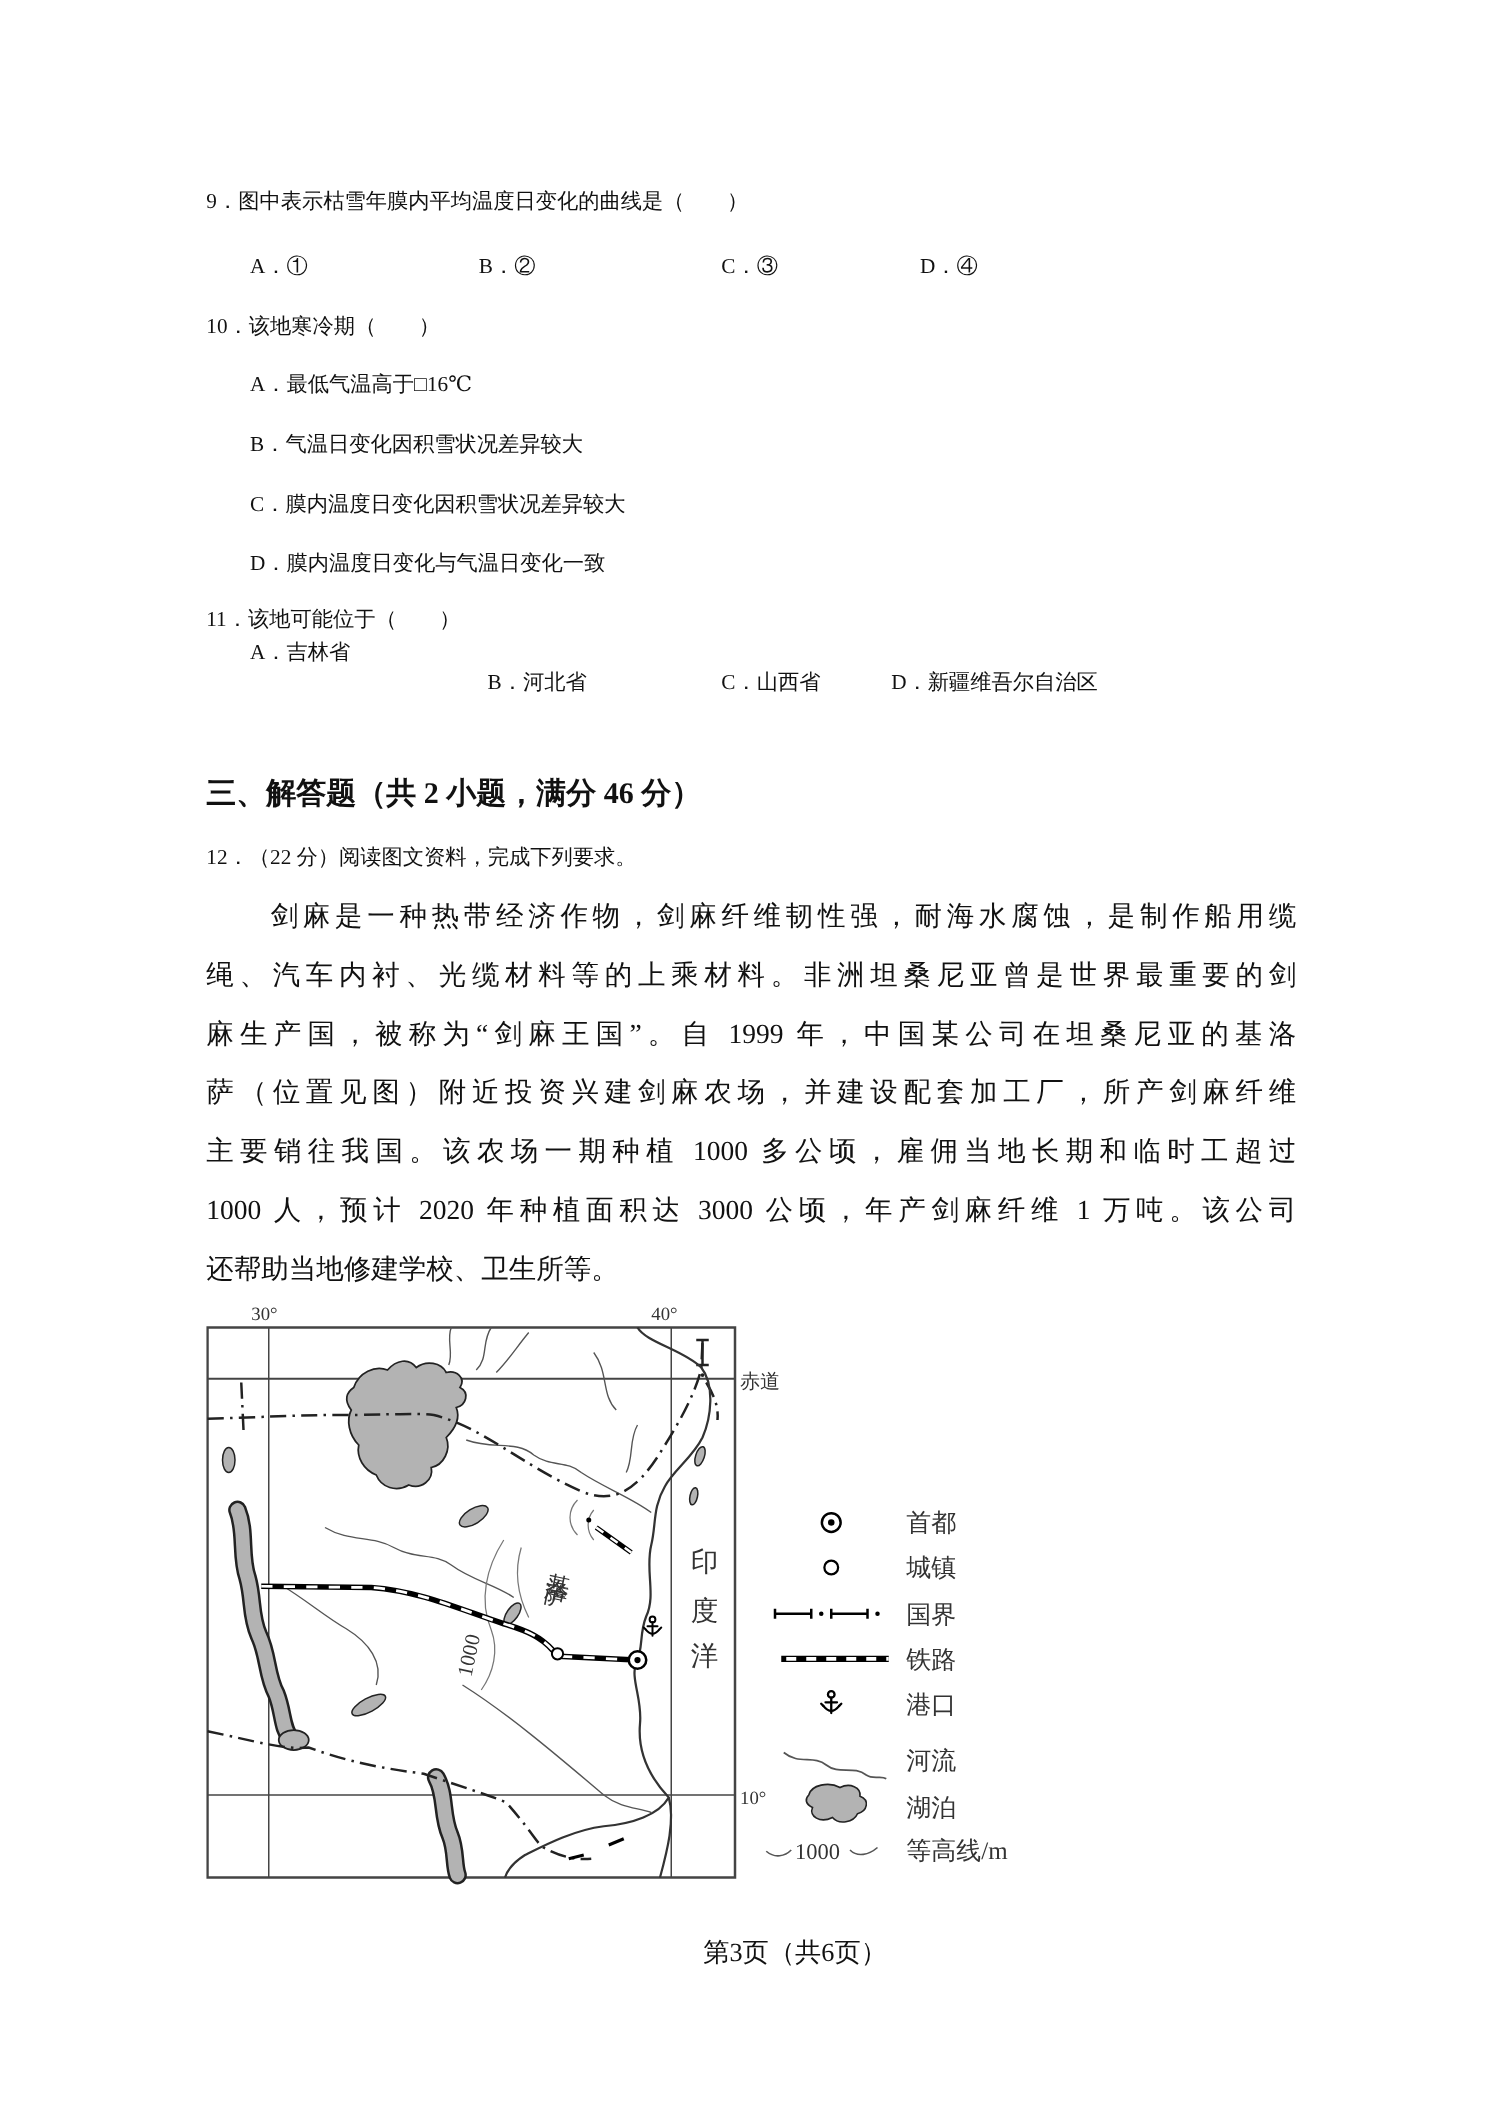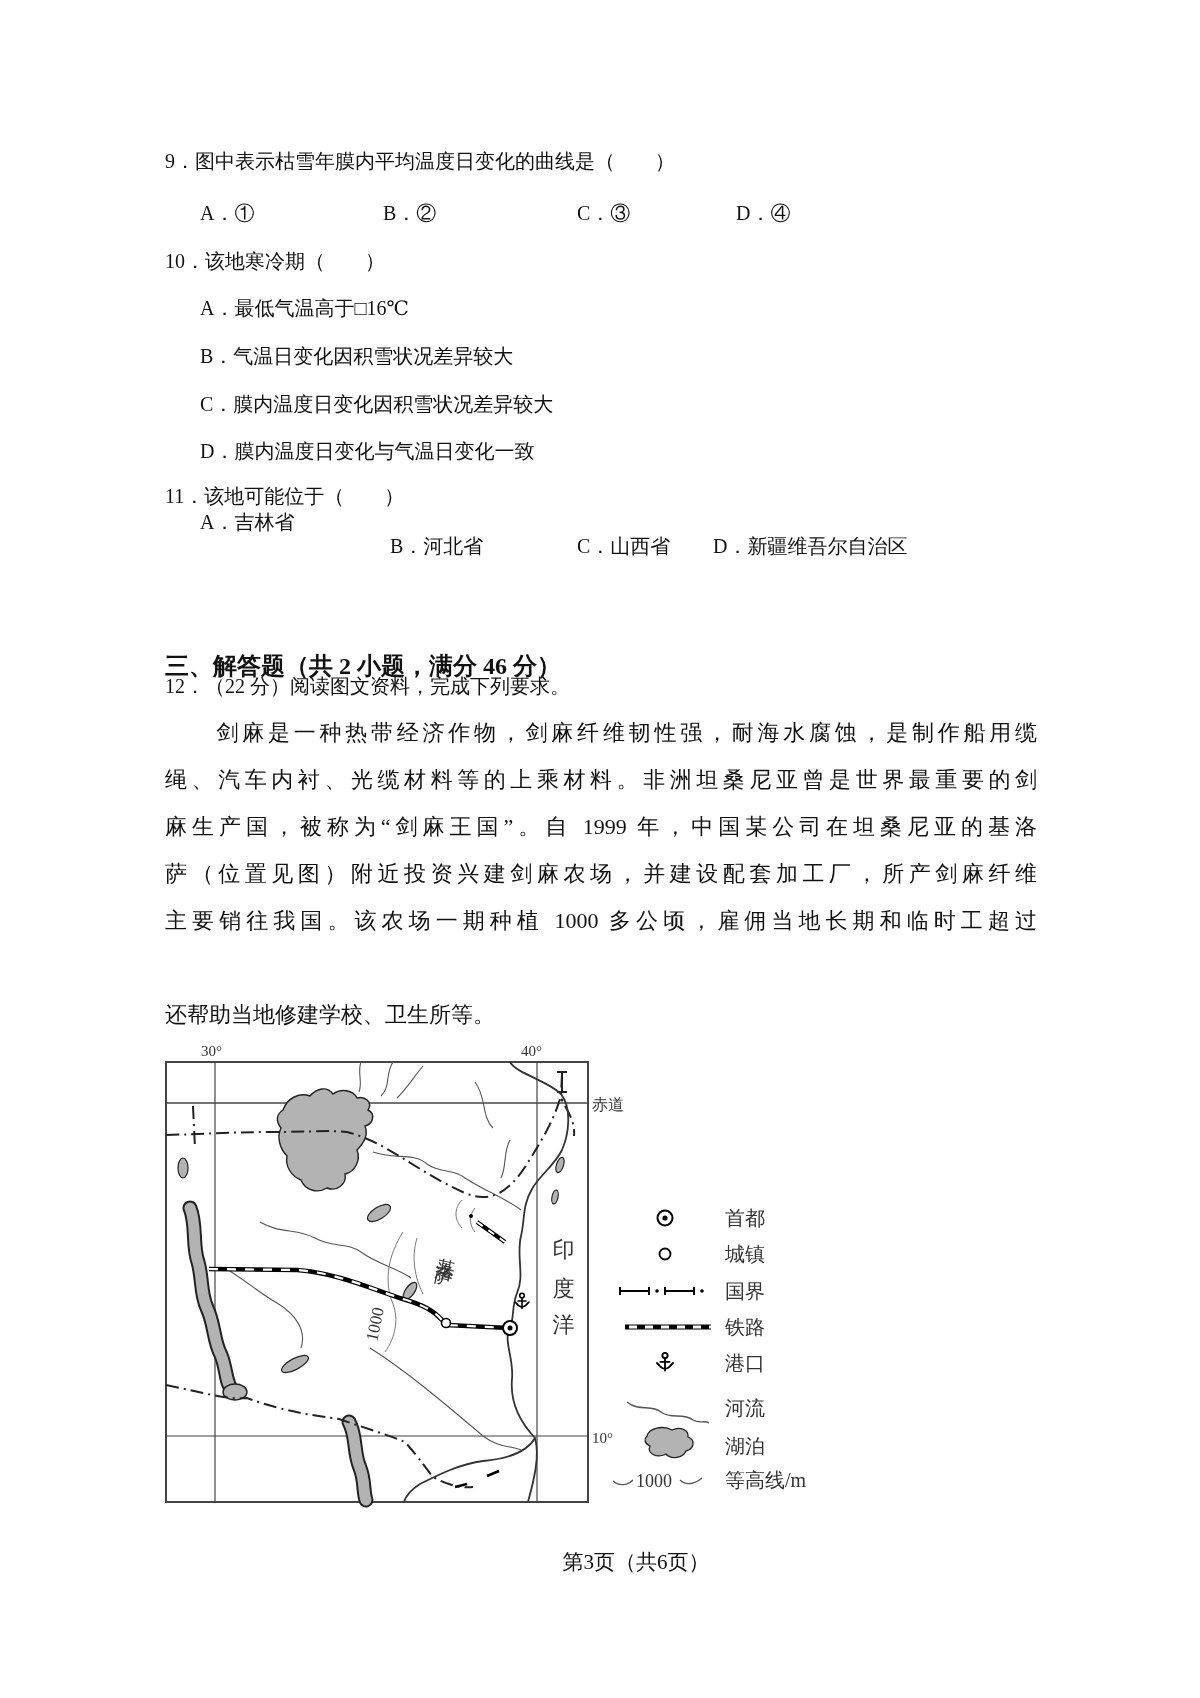--- a/index.html
+++ b/index.html
@@ -7,21 +7,21 @@
     position:relative;
     width:1200px;height:1698px;
     margin:0 auto;
     background:#ffffff;
     font-family:"Liberation Serif","DejaVu Serif",serif;
     color:#111;
     overflow:hidden;
   }
   .row{
     position:absolute;
-    font-size:20px;
+    font-size:17px;
     line-height:32px;
     white-space:nowrap;
   }
   .bold{font-weight:bold;font-size:24px;}
   .para-line{
     position:absolute;
     left:165px;
     width:872px;
     font-size:22px;
     line-height:34px;
@@ -55,28 +55,29 @@
   <div class="row" style="top:340px;left:200px">B．气温日变化因积雪状况差异较大</div>
   <div class="row" style="top:388px;left:200px">C．膜内温度日变化因积雪状况差异较大</div>
   <div class="row" style="top:435px;left:200px">D．膜内温度日变化与气温日变化一致</div>
 
   <div class="row" style="top:480px;left:165px">11．该地可能位于（　　）</div>
   <div class="row" style="top:506px;left:200px">A．吉林省</div>
   <div class="row" style="top:530px;left:390px">B．河北省</div>
   <div class="row" style="top:530px;left:577px">C．山西省</div>
   <div class="row" style="top:530px;left:713px">D．新疆维吾尔自治区</div>
 
-  <div class="row bold" style="top:650px;left:165px">三、解答题（共 2 小题，满分 46 分）</div>
+  <div class="row bold" style="top:619px;left:165px">三、解答题（共 2 小题，满分 46 分）</div>
 
   <div class="row" style="top:670px;left:165px">12．（22 分）阅读图文资料，完成下列要求。</div>
   <div class="para-line" style="top:716px">　　剑麻是一种热带经济作物，剑麻纤维韧性强，耐海水腐蚀，是制作船用缆</div>
   <div class="para-line" style="top:763px">绳、汽车内衬、光缆材料等的上乘材料。非洲坦桑尼亚曾是世界最重要的剑</div>
   <div class="para-line" style="top:810px">麻生产国，被称为“剑麻王国”。自 1999 年，中国某公司在坦桑尼亚的基洛</div>
   <div class="para-line" style="top:857px">萨（位置见图）附近投资兴建剑麻农场，并建设配套加工厂，所产剑麻纤维</div>
   <div class="para-line" style="top:904px">主要销往我国。该农场一期种植 1000 多公顷，雇佣当地长期和临时工超过</div>
+  <div class="para-line" style="top:951px">1000 人，预计 2020 年种植面积达 3000 公顷，年产剑麻纤维 1 万吨。该公司</div>
   <div class="para-line last" style="top:998px">还帮助当地修建学校、卫生所等。</div>
 
   <svg style="position:absolute;left:165px;top:1040px" width="645" height="470" viewBox="0 0 645 470">
     <defs>
       <g id="anchor" stroke="#000" stroke-width="1.6" fill="none" stroke-linecap="round">
         <circle cx="0" cy="-6.5" r="2.3"></circle>
         <line x1="0" y1="-4.2" x2="0" y2="6.5"></line>
         <line x1="-4" y1="-1" x2="4" y2="-1"></line>
         <path d="M -5.5,1.5 Q 0,8.5 5.5,1.5"></path>
         <path d="M -5.5,1.5 L -7,0"></path>

